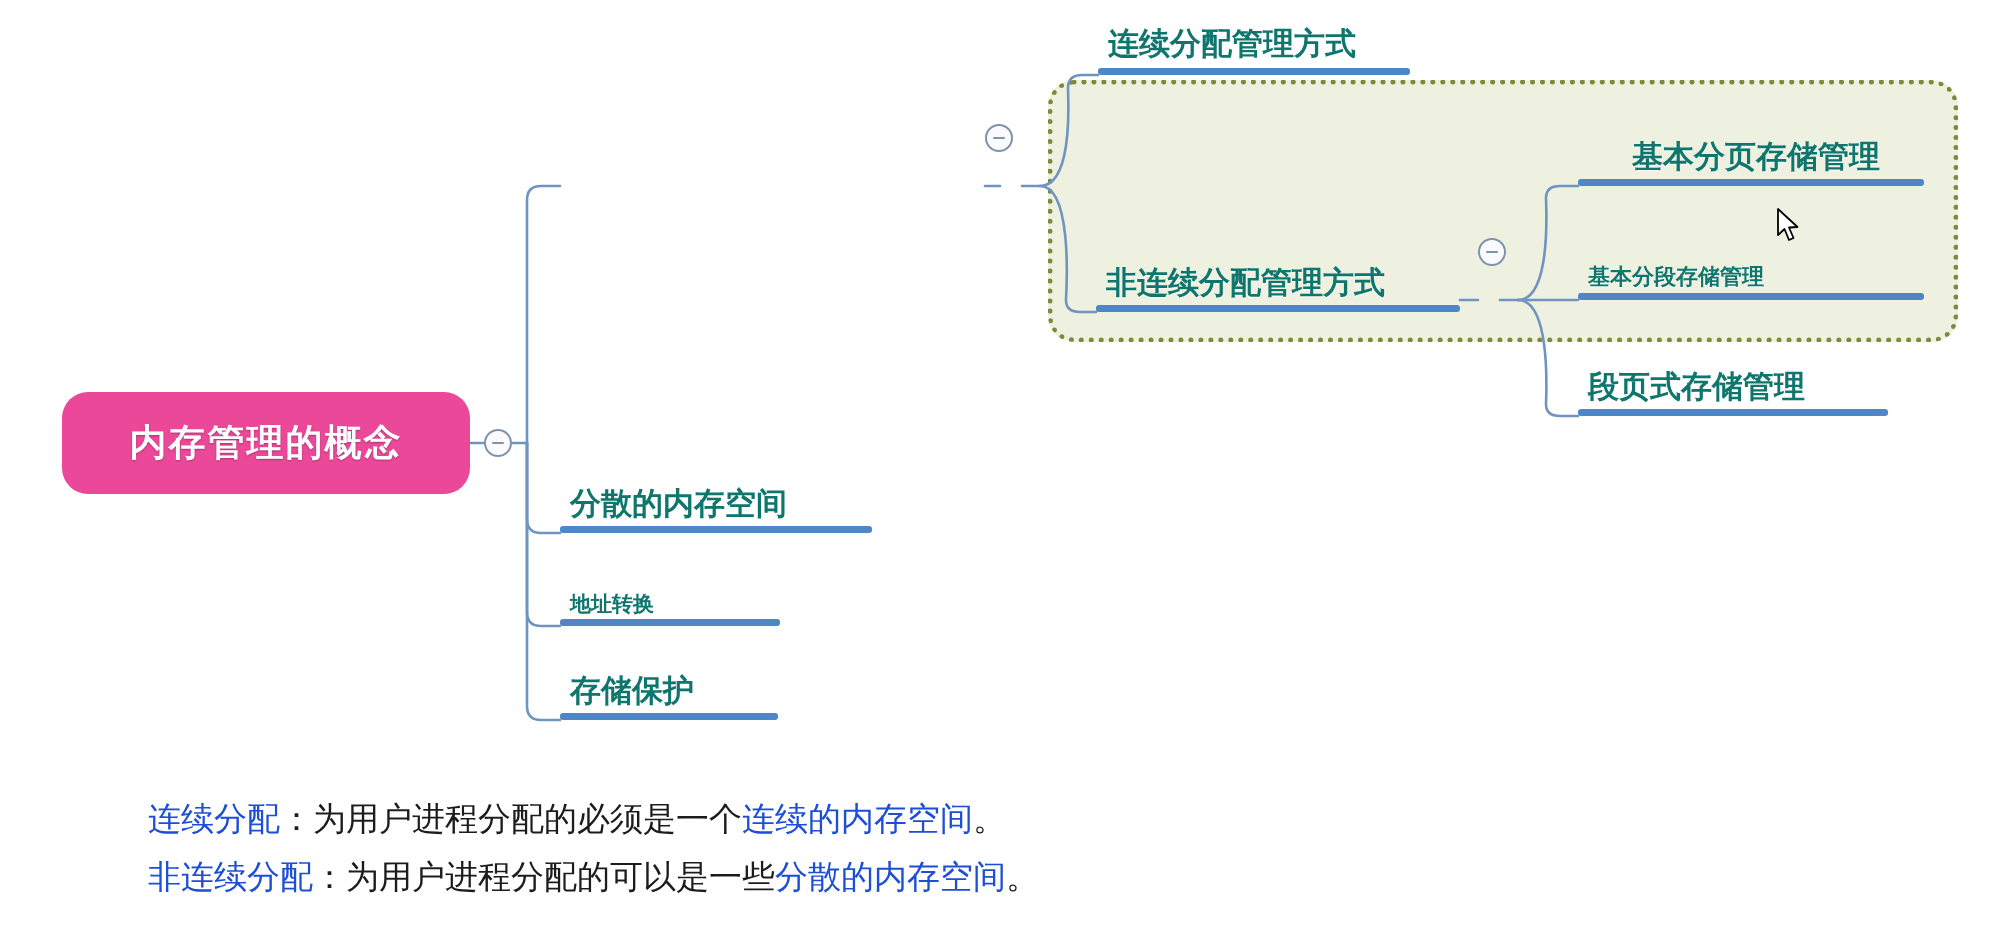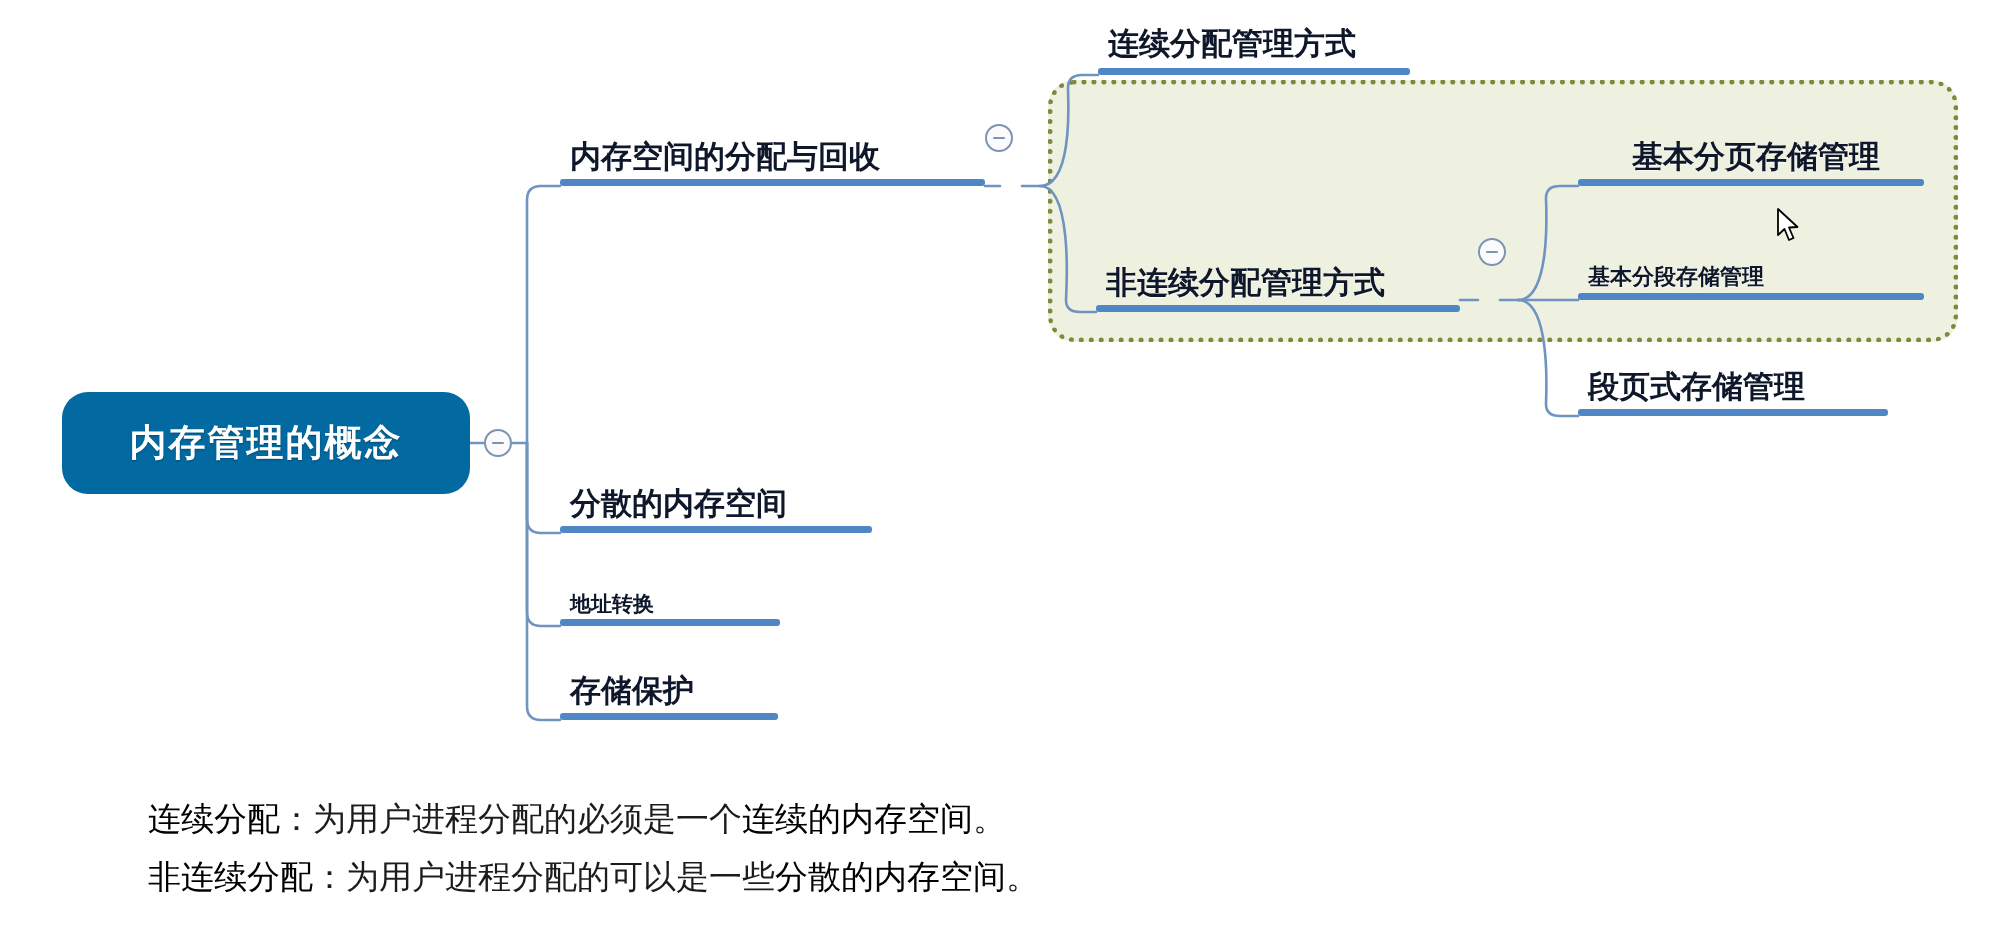--- a/index.html
+++ b/index.html
@@ -40,39 +40,39 @@
     background: #eff1e0;
   }
 
   
   .root-node {
     position: absolute;
     box-sizing: border-box;
     display: flex;
     align-items: center;
     justify-content: center;
-    background: #0369a1;
+    background: #ec4899;
     border-radius: 26px;
     color: #ffffff;
     font-weight: bold;
     letter-spacing: 2px;
     text-shadow: 0 1px 2px rgba(0,0,0,.28);
   }
 
   
   .topic {
     position: absolute;
     box-sizing: border-box;
   }
   .topic .label {
     position: absolute;
     left: 10px;
     bottom: 8px;
     white-space: nowrap;
-    color: #0f172a;
+    color: #0f766e;
     font-weight: bold;
     text-shadow: 0 1px 1px rgba(255,255,255,.85);
   }
   .topic .bar {
     position: absolute;
     left: 0;
     bottom: 0;
     height: 7px;
     border-radius: 3px;
     background: #4f86c6;
@@ -105,21 +105,21 @@
     position: absolute;
     left: 148px;
     top: 790px;
     font-family: "Liberation Serif", "DejaVu Serif", serif;
     font-size: 33px;
     line-height: 58px;
     color: #1c1c1c;
     white-space: nowrap;
   }
   .caption-line { display: block; }
-  .hl { color: #000000; margin-top: 48px; }
+  .hl { color: #1d4ed8; margin-top: 48px; }
 
   
   .cursor {
     position: absolute;
     pointer-events: none;
   }
 </style>
 </head>
 <body>
 
@@ -151,24 +151,20 @@
       <path d="M 1518 300 L 1578 300"></path>
       <path d="M 1518 300 C 1552 300 1546 398 1546 404 Q 1546 416 1560 416 L 1578 416"></path>
     </g>
   </svg>
 
   <div class="root-node" style="left:62px; top:392px; width:408px; height:102px; font-size:37px;">
     <span>内存管理的概念</span>
   </div>
   <div class="toggle" style="left:484px; top:429px;"></div>
 
-  <div class="topic" style="left:560px; top:110px; width:425px; height:76px;">
-    <span class="label" style="font-size:31px;">内存空间的分配与回收</span>
-    <span class="bar" style="width:425px;"></span>
-  </div>
   <div class="toggle" style="left:985px; top:124px;"></div>
 
   <div class="topic" style="left:1098px; top:0px; width:312px; height:75px;">
     <span class="label" style="font-size:31px; bottom:10px;">连续分配管理方式</span>
     <span class="bar" style="width:312px;"></span>
   </div>
 
   <div class="topic" style="left:1096px; top:238px; width:364px; height:74px;">
     <span class="label" style="font-size:31px;">非连续分配管理方式</span>
     <span class="bar" style="width:364px;"></span>

